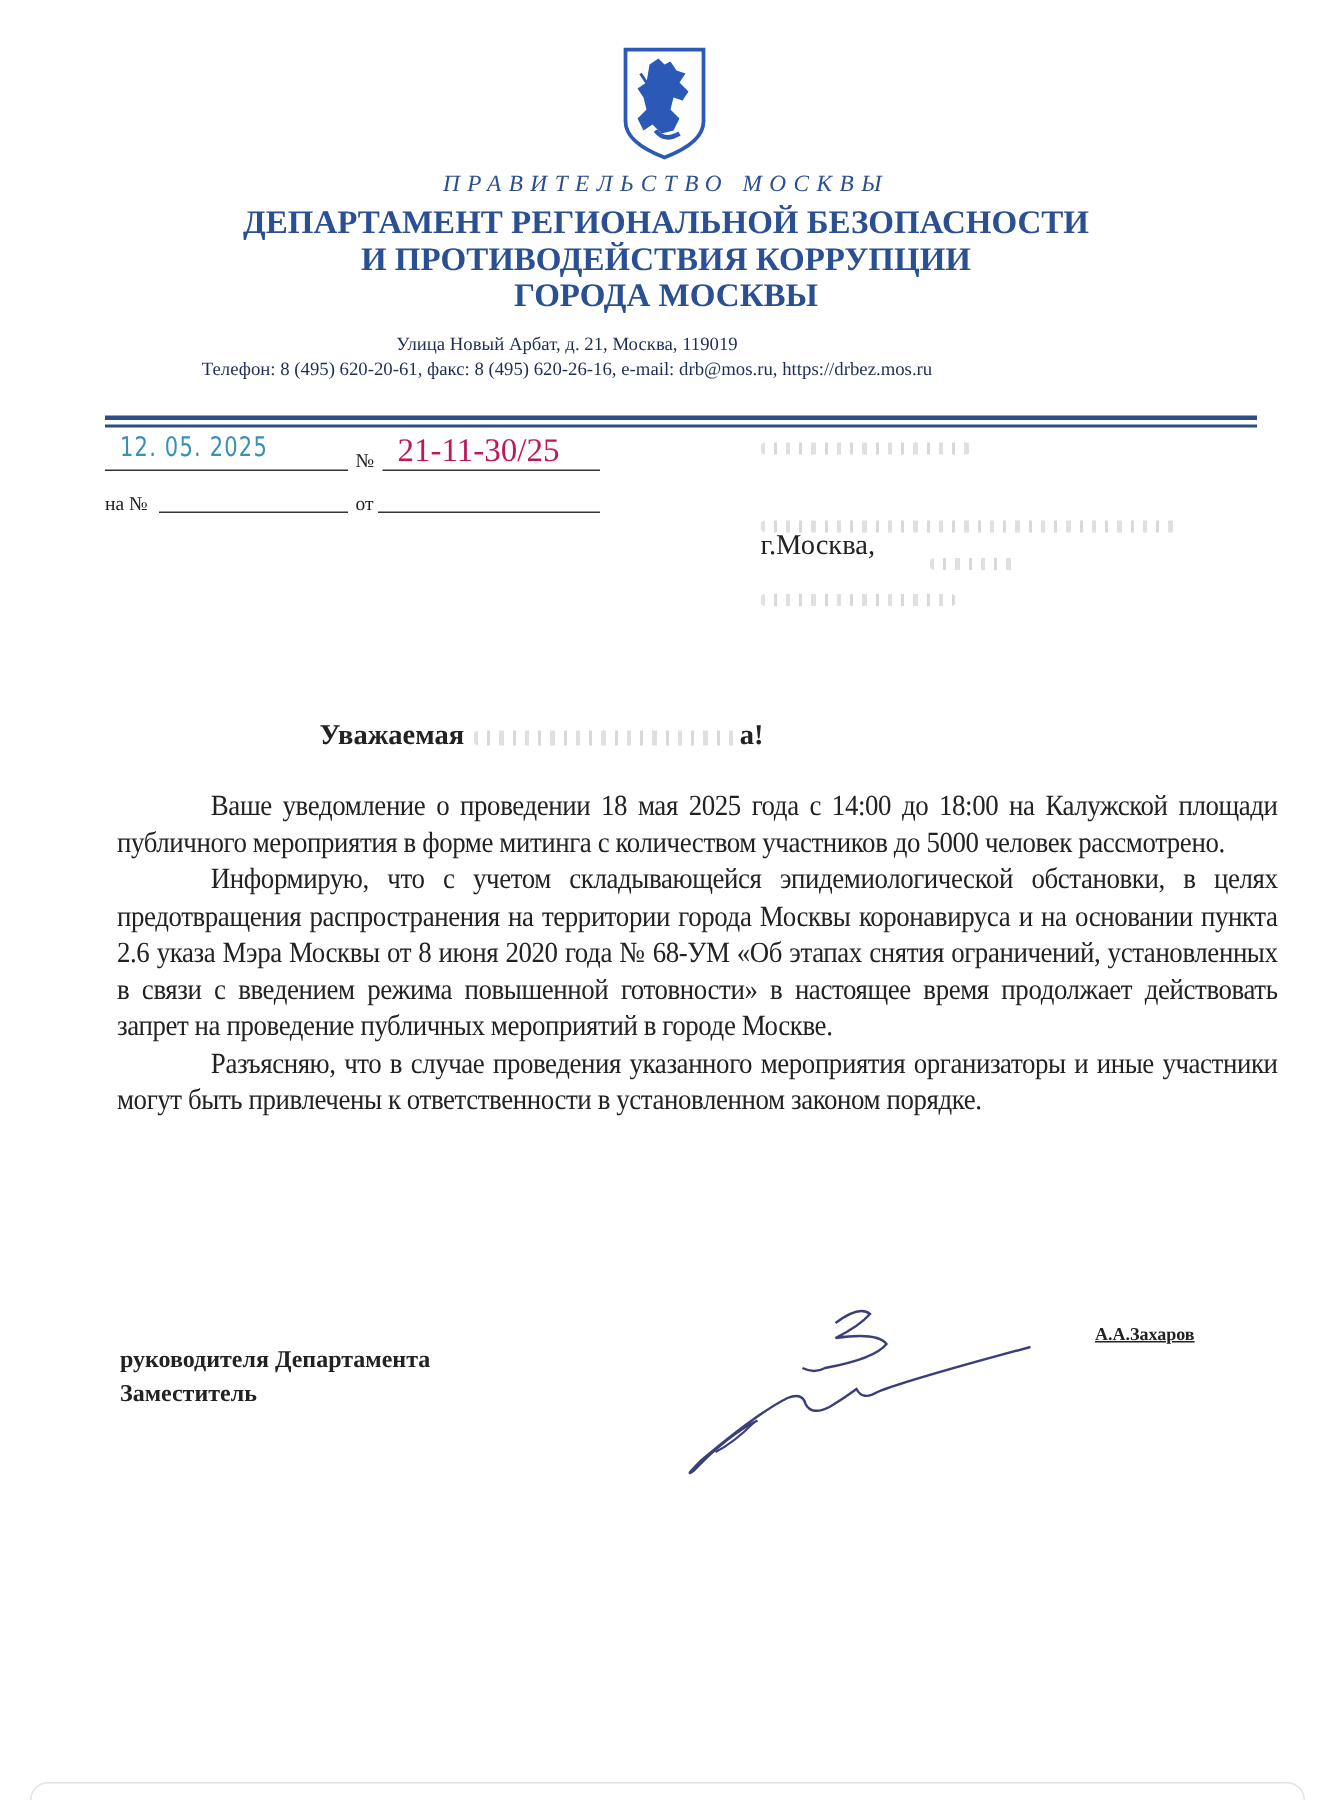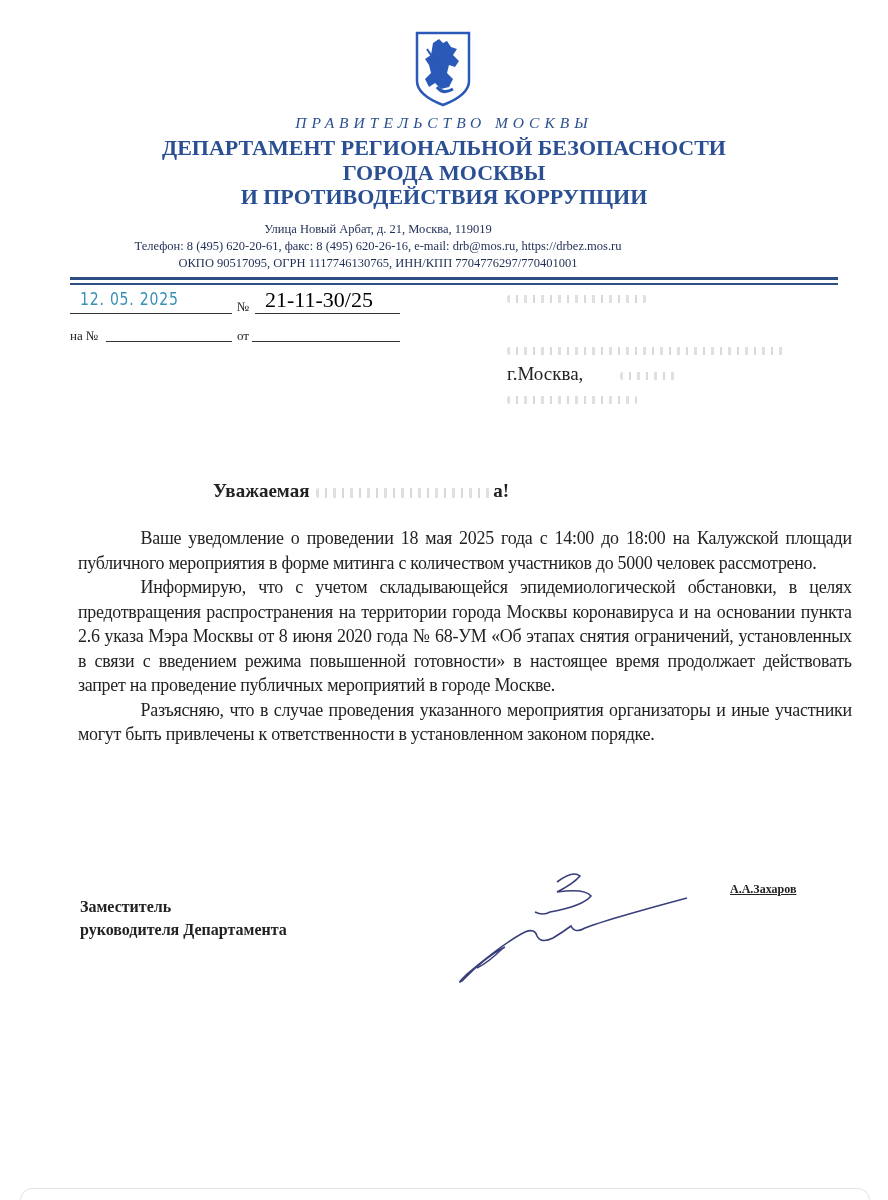--- a/index.html
+++ b/index.html
@@ -12,32 +12,32 @@
     .gov { left: 0; width: 888px; top: 114px; text-align: center; font-size: 15.5px; letter-spacing: 5px; color: #2b4f8f; font-style: italic; }
     .dept { left: 0; width: 888px; top: 136px; text-align: center; font-size: 22px; font-weight: bold; color: #2a4f92; line-height: 24.5px; }
     .addr { left: 0; width: 756px; top: 221px; text-align: center; font-size: 12.5px; line-height: 17px; color: #1e2d55; }
     .rule1 { left: 70px; top: 277px; width: 768px; height: 3px; background: #2d4d85; }
     .rule2 { left: 70px; top: 283px; width: 768px; height: 1.5px; background: #2d4d85; }
 
     .date { left: 80px; top: 288px; font-family: "DejaVu Sans", sans-serif; font-size: 18px; color: #3a8fb5; letter-spacing: 1px; transform: scaleX(0.78); transform-origin: left; }
     .uline { border-bottom: 1px solid #333; height: 0; }
     .u-date { left: 70px; top: 313px; width: 162px; }
     .num-label { left: 237px; top: 299px; font-size: 13px; }
-    .num { left: 265px; top: 287px; font-size: 22px; color: #000000; }
+    .num { left: 265px; top: 287px; font-size: 22px; color: #be185d; }
     .u-num { left: 255px; top: 313px; width: 145px; }
     .na-label { left: 70px; top: 328px; font-size: 13px; }
     .u-na { left: 106px; top: 341px; width: 126px; }
     .ot-label { left: 237px; top: 328px; font-size: 13px; }
     .u-ot { left: 252px; top: 341px; width: 148px; }
 
     .redact { color: transparent; border-radius: 3px;
       background: repeating-linear-gradient(90deg, #d8d8d8 0 3px, #ffffff 3px 9px, #cfcfcf 9px 11px, #ffffff 11px 17px); opacity: 0.8; height: 8px; }
     .r1 { left: 507px; top: 295px; width: 140px; }
     .r2 { left: 507px; top: 347px; width: 280px; }
-    .city { left: 507px; top: 363px; font-size: 19px; }
+    .city { left: 507px; top: 353px; font-size: 19px; }
     .r3 { left: 620px; top: 372px; width: 60px; }
     .r4 { left: 507px; top: 396px; width: 130px; }
 
     .greet { left: 0; width: 722px; top: 480px; text-align: center; font-size: 19px; font-weight: bold; }
     .greet .r-inline { display: inline-block; width: 175px; height: 10px; vertical-align: middle; margin: 0 2px; }
 
     .body { left: 78px; top: 526px; width: 774px; font-size: 19.5px; line-height: 24.5px; text-align: justify; letter-spacing: -0.3px; transform: scaleX(0.92); transform-origin: left; width: 841px; }
     .body p { margin: 0; text-indent: 68px; }
 
     .sig-title { left: 80px; top: 895px; font-size: 16px; font-weight: bold; line-height: 23px; }
@@ -53,27 +53,26 @@
 <svg class="abs crest" viewBox="0 0 60 78">
   <path d="M4 4 H56 V52 Q56 66 30 76 Q4 66 4 52 Z" fill="#ffffff" stroke="#2b59b8" stroke-width="2.5"></path>
   <path d="M20 14 L26 10 L30 14 L34 12 L38 18 L44 20 L40 26 L46 32 L42 38 L36 36 L34 44 L40 50 L36 58 L28 60 L22 54 L16 58 L12 50 L18 44 L16 36 L12 30 L18 26 Z" fill="#2b59b8"></path>
   <line x1="14" y1="20" x2="34" y2="50" stroke="#2b59b8" stroke-width="2"></line>
   <path d="M24 58 Q30 66 40 60" fill="none" stroke="#2b59b8" stroke-width="3"></path>
 </svg>
 
 <div class="abs gov">ПРАВИТЕЛЬСТВО МОСКВЫ</div>
 <div class="abs dept">
   <div>ДЕПАРТАМЕНТ РЕГИОНАЛЬНОЙ БЕЗОПАСНОСТИ</div>
+  <div>И ПРОТИВОДЕЙСТВИЯ КОРРУПЦИИ</div>
   <div>ГОРОДА МОСКВЫ</div>
-  <div>И ПРОТИВОДЕЙСТВИЯ КОРРУПЦИИ</div>
 </div>
 <div class="abs addr">
   <div>Улица Новый Арбат, д. 21, Москва, 119019</div>
   <div>Телефон: 8 (495) 620-20-61, факс: 8 (495) 620-26-16, e-mail: drb@mos.ru, https://drbez.mos.ru</div>
-  <div>ОКПО 90517095, ОГРН 1117746130765, ИНН/КПП 7704776297/770401001</div>
 </div>
 <div class="abs rule1"></div>
 <div class="abs rule2"></div>
 
 <div class="abs date">12. 05. 2025</div>
 <div class="abs uline u-date"></div>
 <div class="abs num-label">№</div>
 <div class="abs num">21-11-30/25</div>
 <div class="abs uline u-num"></div>
 <div class="abs na-label">на №</div>
@@ -92,22 +91,22 @@
   <span class="redact r-inline"></span><span>а!</span>
 </div>
 
 <div class="abs body">
   <p>Ваше уведомление о проведении 18 мая 2025 года с 14:00 до 18:00 на Калужской площади публичного мероприятия в форме митинга с количеством участников до 5000 человек рассмотрено.</p>
   <p>Информирую, что с учетом складывающейся эпидемиологической обстановки, в целях предотвращения распространения на территории города Москвы коронавируса и на основании пункта 2.6 указа Мэра Москвы от 8 июня 2020 года № 68-УМ «Об этапах снятия ограничений, установленных в связи с введением режима повышенной готовности» в настоящее время продолжает действовать запрет на проведение публичных мероприятий в городе Москве.</p>
   <p>Разъясняю, что в случае проведения указанного мероприятия организаторы и иные участники могут быть привлечены к ответственности в установленном законом порядке.</p>
 </div>
 
 <div class="abs sig-title">
+  <div>руководителя Департамента</div>
   <div>Заместитель</div>
-  <div>руководителя Департамента</div>
 </div>
 <svg class="abs signature" viewBox="0 0 250 125">
   <path d="M112 20 Q128 8 135 14 Q128 22 112 30 Q140 26 146 34 Q138 44 105 50 Q98 54 90 50" fill="none" stroke="#3a3f7a" stroke-width="1.6"></path>
   <path d="M60 85 Q40 95 18 118 Q10 124 22 112 Q60 80 80 70 Q90 66 92 74 Q96 82 108 76 Q118 70 126 64 Q130 72 140 66 Q160 58 242 36" fill="none" stroke="#3a3f7a" stroke-width="1.6"></path>
   <path d="M58 86 Q44 100 32 106" fill="none" stroke="#3a3f7a" stroke-width="1.4"></path>
 </svg>
 <div class="abs sig-name">А.А.Захаров</div>
 
 <div class="abs exec">
   <div>А.М.Соленов</div>

